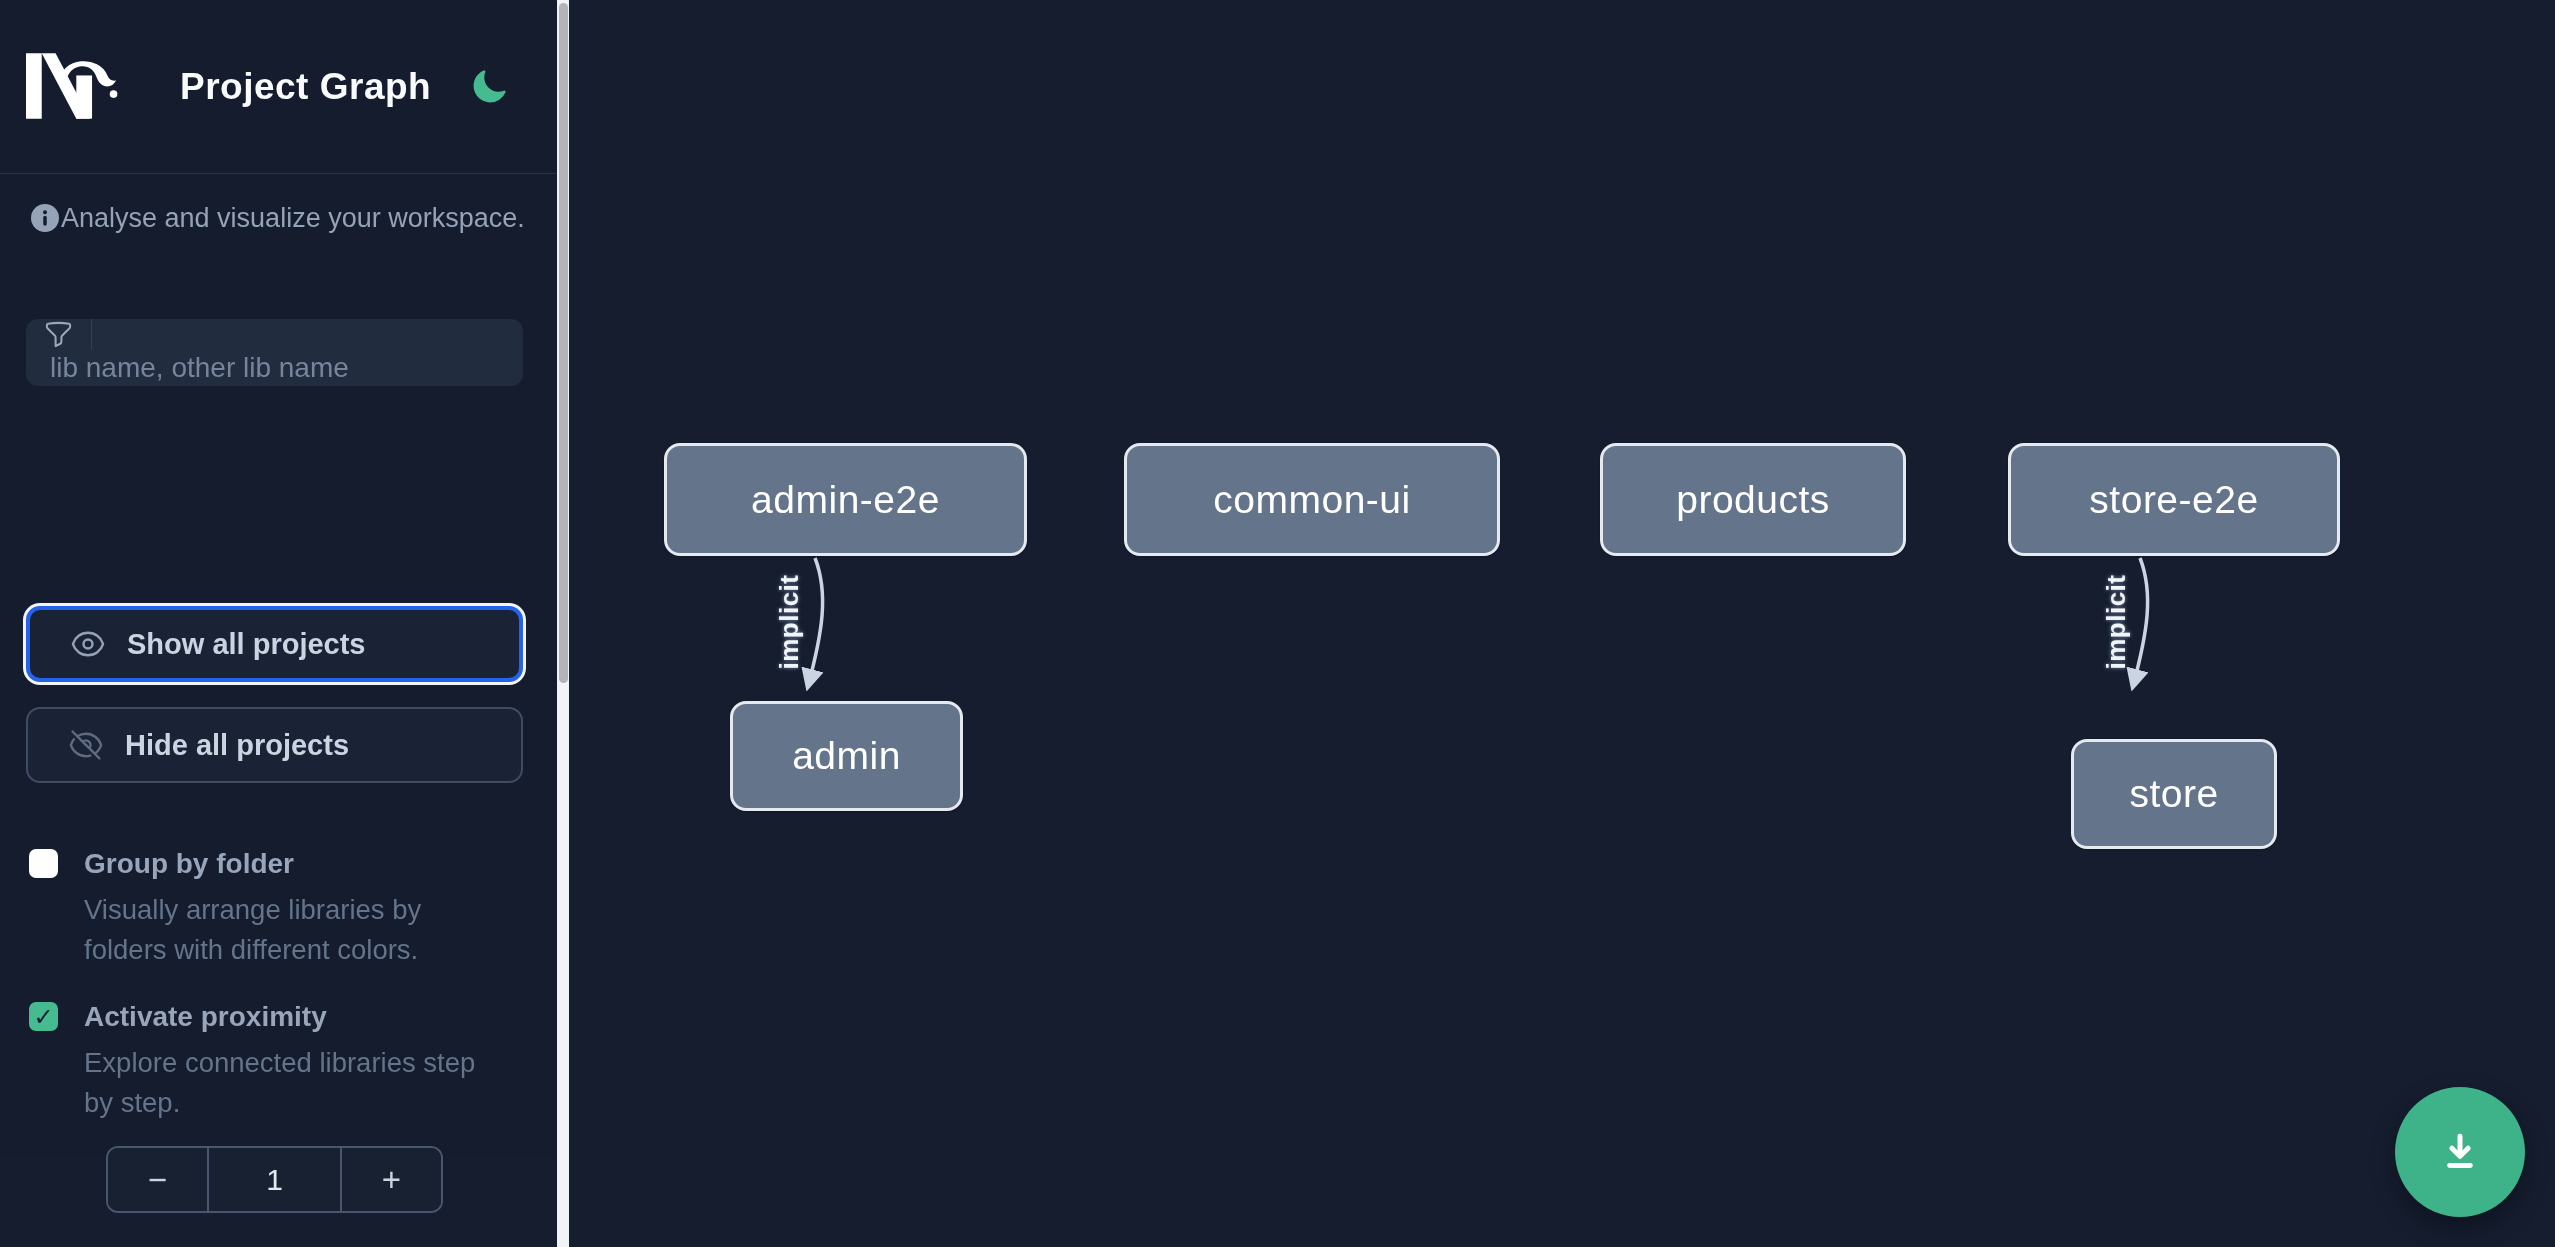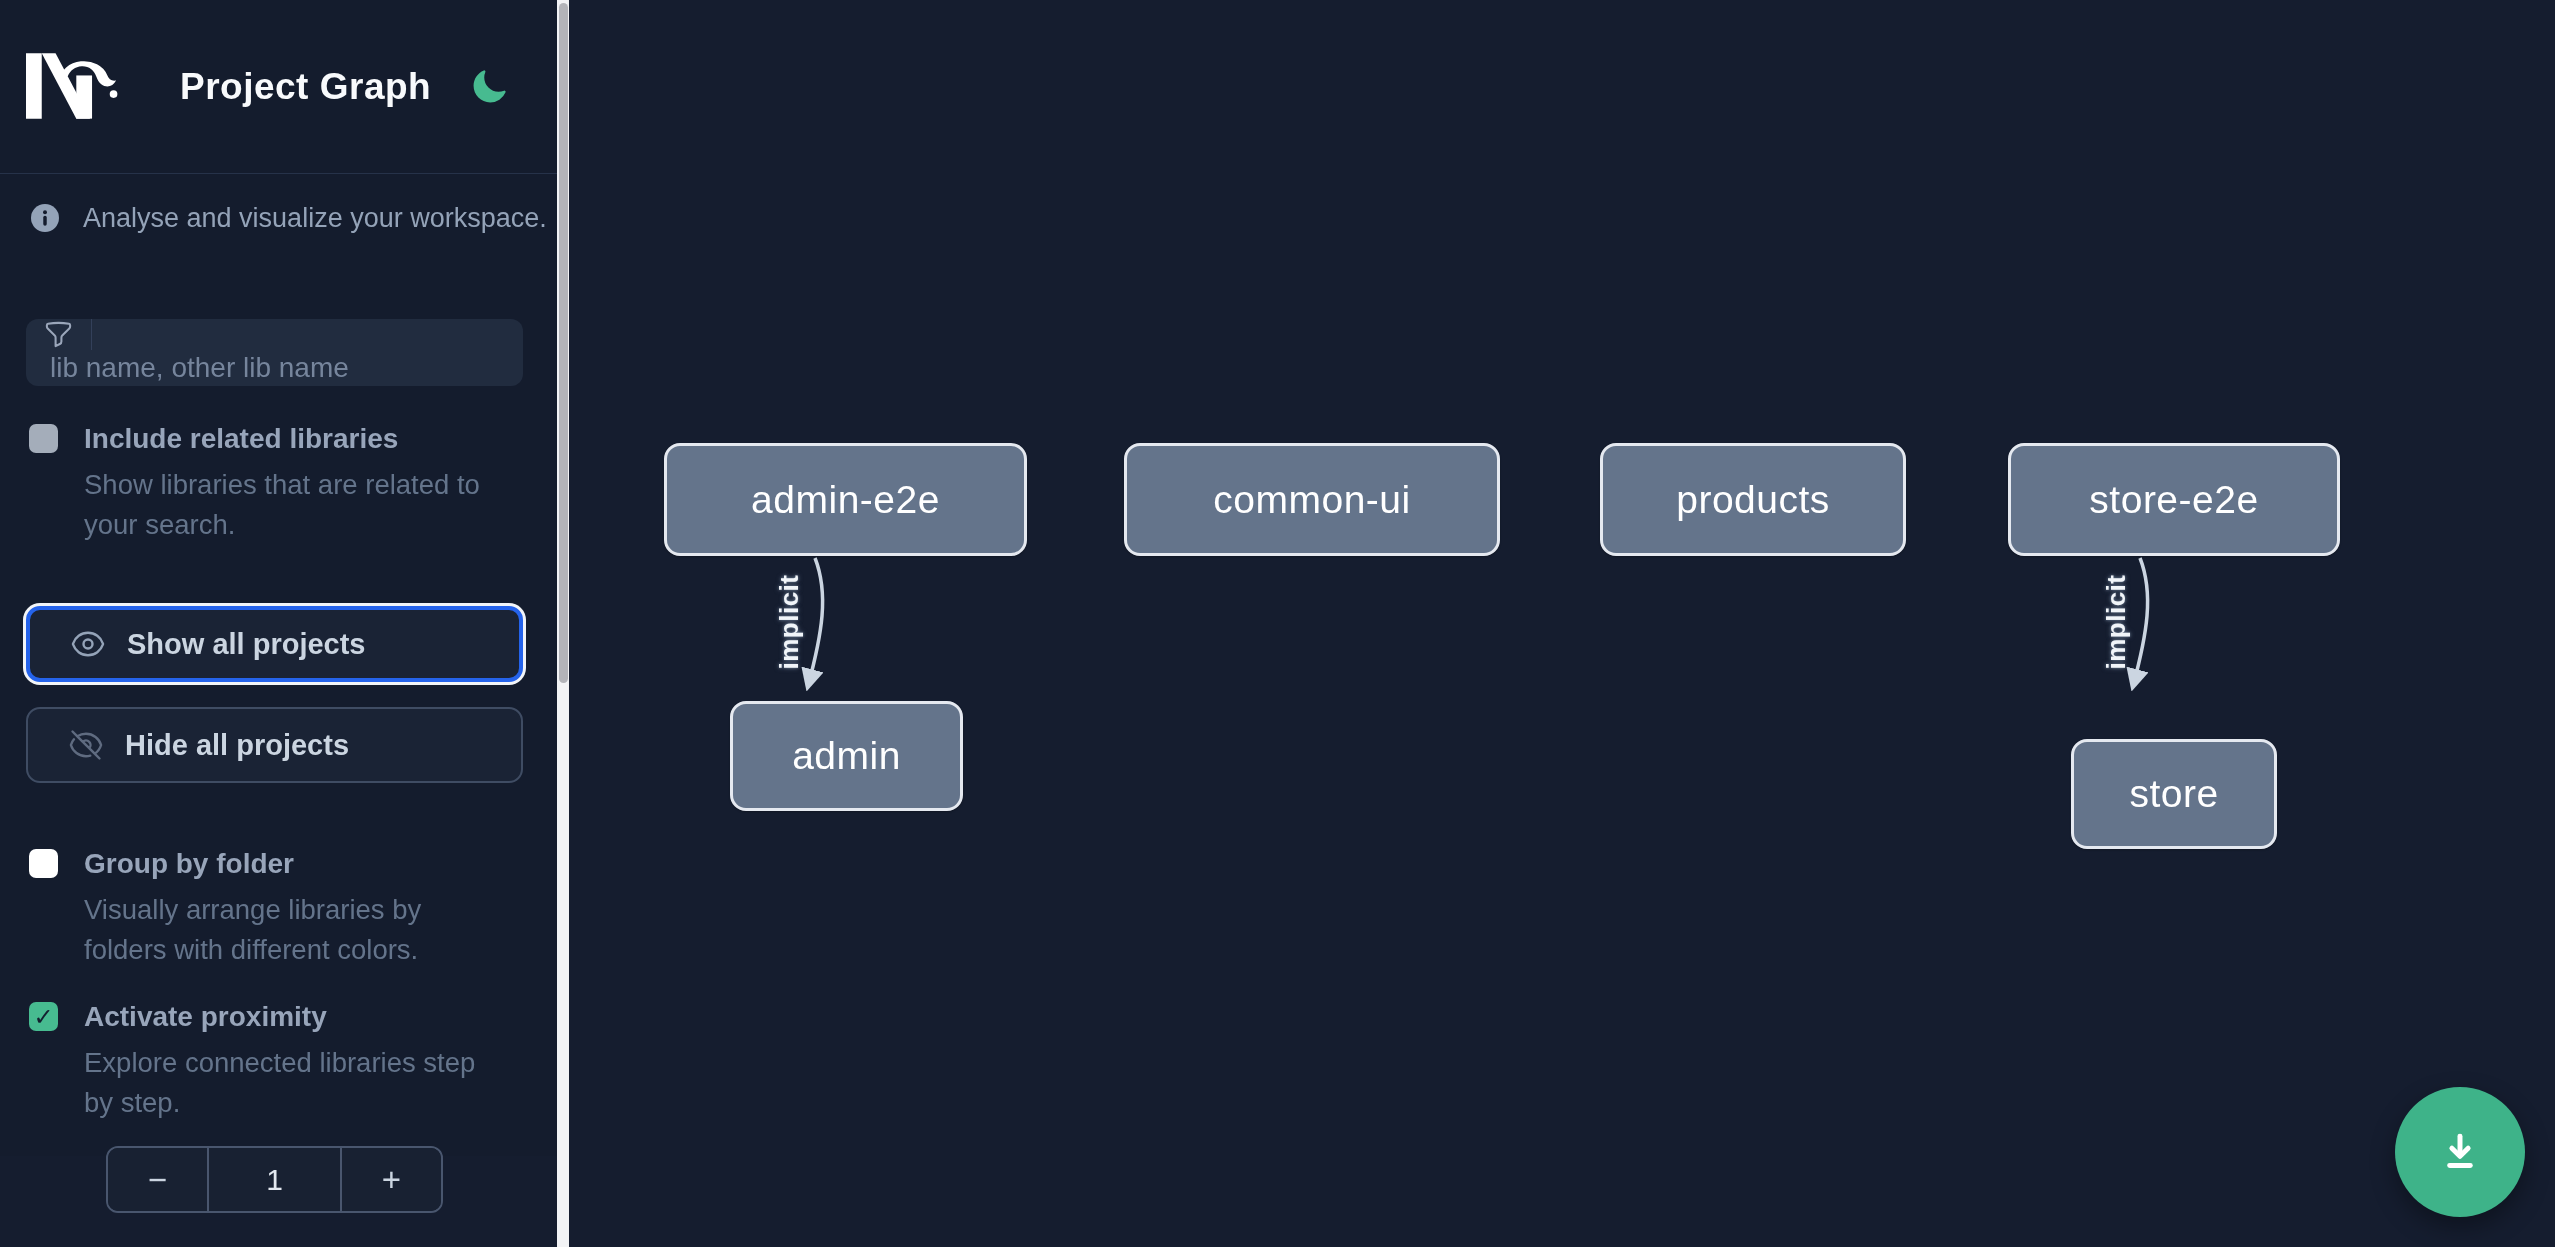--- a/index.html
+++ b/index.html
@@ -8,21 +8,21 @@
   .app { position:relative; width:2555px; height:1247px; background:#151d2f; overflow:hidden; }
 
   
   .sidebar { position:absolute; left:0; top:0; width:557px; height:1156px; background:#141c2d; }
   .sb-header { position:absolute; left:0; top:0; width:557px; height:174px; border-bottom:1px solid #263249; }
   .logo { position:absolute; left:26px; top:52px; width:96px; height:68px; }
   .app-title { position:absolute; left:180px; top:66px; font-size:37px; font-weight:700; color:#f8fafc; letter-spacing:.5px; white-space:nowrap; }
   .moon-btn { position:absolute; left:470px; top:68px; width:40px; height:40px; cursor:pointer; }
   .moon-btn svg { width:38px; height:38px; }
 
-  .info-row { position:absolute; left:29px; top:202px; display:flex; align-items:center; gap:22px; }
+  .info-row { position:absolute; left:29px; top:202px; display:flex; align-items:center; }
   .info-ic { width:32px; height:32px; flex-shrink:0; }
   .tagline { font-size:27px; color:#94a3b8; white-space:nowrap; }
 
   .filter-box { position:absolute; left:26px; top:319px; width:497px; height:67px; background:#212c3f; border-radius:12px; display:flex; align-items:stretch; overflow:hidden;flex-direction:column; }
   .filter-ic-wrap { width:66px; display:flex; align-items:center; justify-content:center; border-right:1px solid #33405a; flex-shrink:0; }
   .filter-ic-wrap svg { width:31px; height:31px; stroke:#9aa6ba; }
   .filter-input { flex:1; background:transparent; border:none; outline:none; padding:0 24px; font-size:28px; color:#cbd5e1; font-family:inherit; }
   .filter-input::placeholder { color:#76859c; opacity:1; }
 
   .toggle { position:absolute; left:29px; display:flex; gap:26px; width:505px; }
@@ -97,27 +97,20 @@
 
     <div class="filter-box">
       <span class="filter-ic-wrap">
         <svg viewBox="0 0 24 24" fill="none" stroke-width="1.6">
           <path stroke="inherit" stroke-linecap="round" stroke-linejoin="round" d="M12 3c2.755 0 5.455.232 8.083.678.533.09.917.556.917 1.096v1.044a2.25 2.25 0 01-.659 1.591l-5.432 5.432a2.25 2.25 0 00-.659 1.591v2.927a2.25 2.25 0 01-1.244 2.013L9.75 21v-6.568a2.25 2.25 0 00-.659-1.591L3.659 7.409A2.25 2.25 0 013 5.818V4.774c0-.54.384-1.006.917-1.096A48.32 48.32 0 0112 3z"></path>
         </svg>
       </span>
       <input class="filter-input" type="text" placeholder="lib name, other lib name" style="">
     </div>
 
-    <div class="toggle" style="top:422px;">
-      <span class="cb cb-muted"></span>
-      <span class="tx">
-        <div class="tg-label">Include related libraries</div>
-        <div class="tg-desc"><span>Show libraries that are related to</span><br><span>your search.</span></div>
-      </span>
-    </div>
 
     <div class="sb-btn btn-show">
       <svg viewBox="0 0 24 24" fill="none" stroke-width="1.6" stroke-linecap="round" stroke-linejoin="round">
         <path d="M2.036 12.322a1.012 1.012 0 010-.639C3.423 7.51 7.36 4.5 12 4.5c4.638 0 8.573 3.007 9.963 7.178.07.207.07.431 0 .639C20.577 16.49 16.64 19.5 12 19.5c-4.638 0-8.573-3.007-9.963-7.178z"></path>
         <circle cx="12" cy="12" r="3"></circle>
       </svg>
       <span class="lbl">Show all projects</span>
     </div>
 
     <div class="sb-btn btn-hide">

